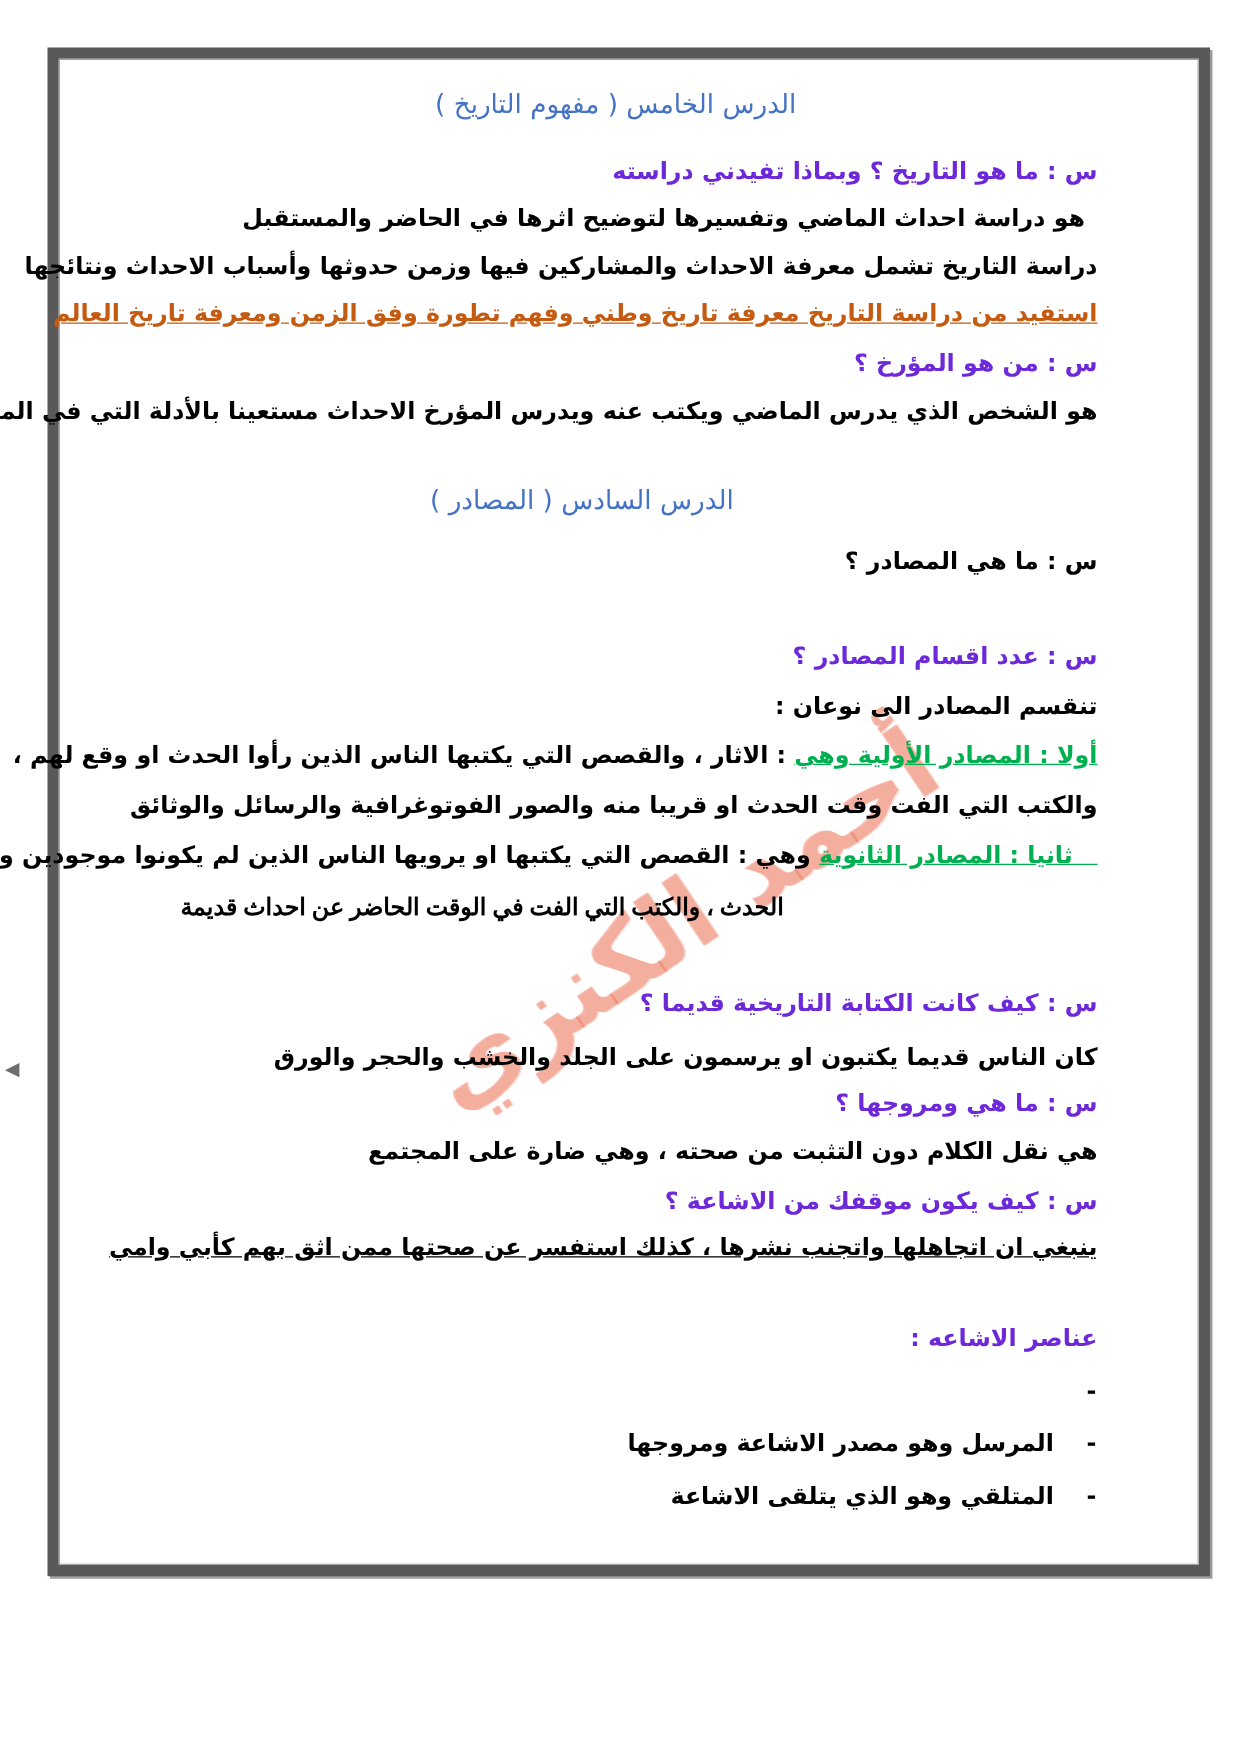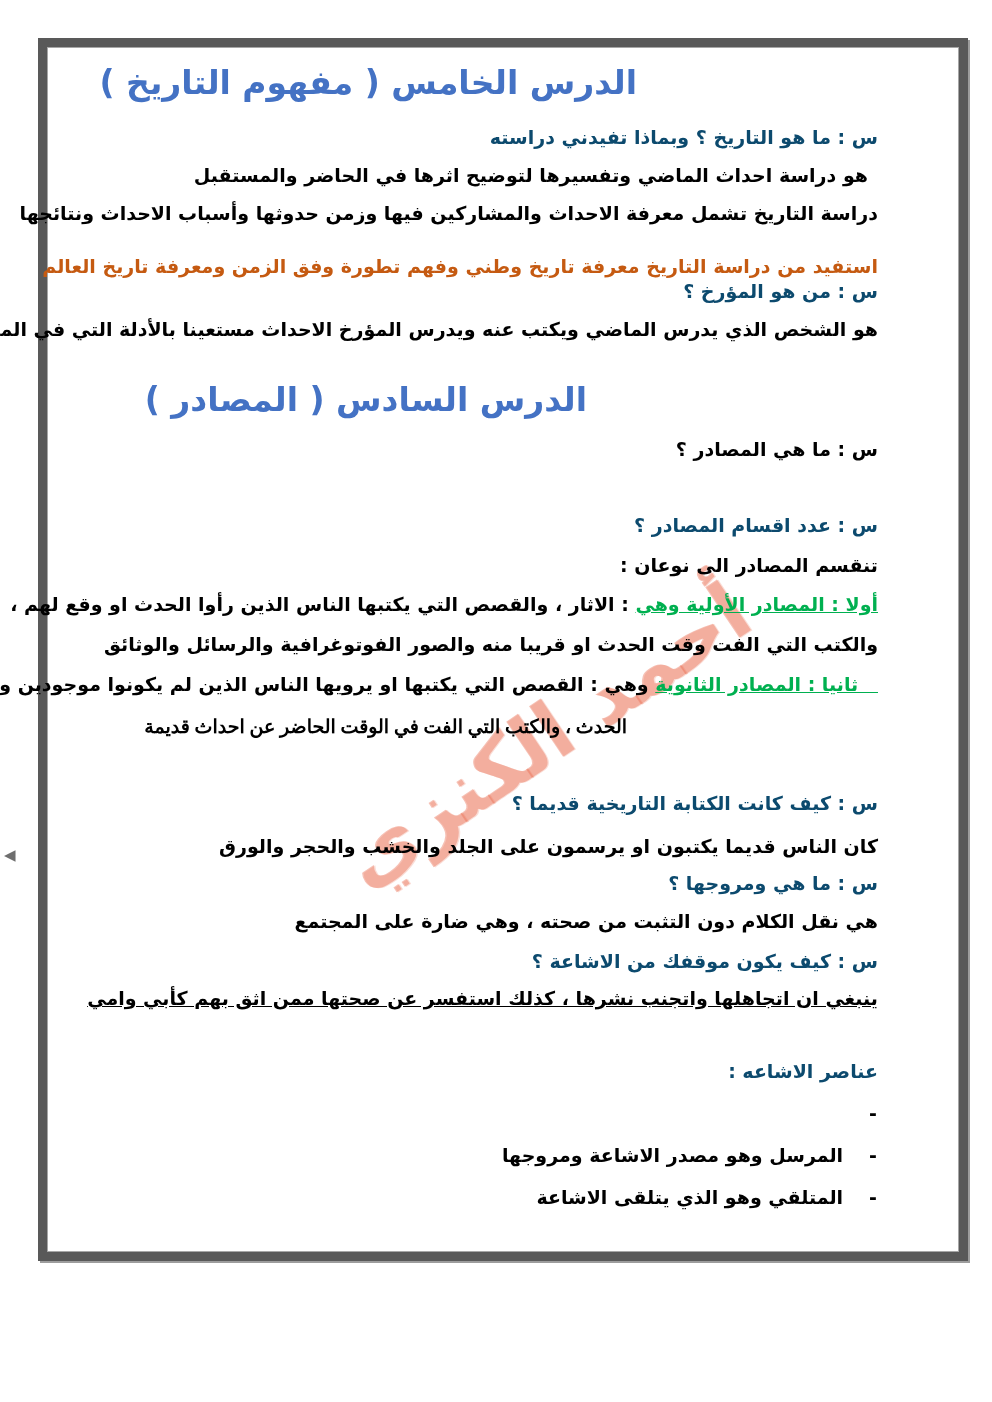--- a/index.html
+++ b/index.html
@@ -30,23 +30,23 @@
     position:absolute;left:4px;top:845px;font-size:15px;color:#6e6e6e;
     line-height:20px;cursor:default;
   }
   
   .line{
     position:absolute;direction:rtl;white-space:nowrap;
     font-size:19px;font-weight:bold;color:#000;line-height:26px;
   }
   .r{right:114px;}
   .title{
-    font-size:33px;font-weight:700;color:#4472C4;line-height:34px;
+    font-size:21px;font-weight:400;color:#4472C4;line-height:34px;
   }
-  .red{color:#0c4a6e;text-align:center;}
+  .red{color:#6d28d9;text-align:center;}
   .orange{color:#C55A11;}
   .green{color:#00B050;text-decoration:underline;text-decoration-color:#00B050;}
   .bullet-row{display:flex;direction:rtl;gap:26px;}
   .bullet-dash{font-weight:bold;color:#000;}
 </style>
 </head>
 <body>
 
 <div class="canvas">
 
@@ -56,21 +56,21 @@
 
   <div class="watermark">أحمد الكنزي</div>
 
   <div class="margin-arrow">◀</div>
 
   <div class="line title" style="top:66px;right:355px;">الدرس الخامس   (  مفهوم التاريخ  )</div>
 
   <div class="line red r" style="top:124px;">س : ما هو التاريخ ؟ وبماذا تفيدني دراسته</div>
   <div class="line r" style="top:162px;right:124px;">هو دراسة احداث الماضي وتفسيرها لتوضيح اثرها في الحاضر والمستقبل</div>
   <div class="line r" style="top:200px;">دراسة التاريخ تشمل معرفة الاحداث والمشاركين فيها وزمن حدوثها وأسباب الاحداث ونتائجها</div>
-  <div class="line orange r" style="top:253px;">استفيد من دراسة التاريخ معرفة تاريخ وطني وفهم تطورة وفق الزمن ومعرفة تاريخ العالم</div>
+  <div class="line orange r" style="top:238px;text-decoration:underline;">استفيد من دراسة التاريخ معرفة تاريخ وطني وفهم تطورة وفق الزمن ومعرفة تاريخ العالم</div>
   <div class="line red r" style="top:278px;">س : من هو المؤرخ ؟</div>
   <div class="line r" style="top:316px;">هو الشخص الذي يدرس الماضي ويكتب عنه ويدرس المؤرخ الاحداث مستعينا بالأدلة التي في المصادر</div>
 
   <div class="line title" style="top:383px;right:405px;">الدرس السادس    (  المصادر )</div>
 
   <div class="line r" style="top:436px;">س : ما هي المصادر ؟</div>
   <div class="line red r" style="top:512px;">س : عدد اقسام المصادر ؟</div>
   <div class="line r" style="top:552px;">تنقسم المصادر الى نوعان :</div>
 
   <div class="line r" style="top:631px;">والكتب التي الفت وقت الحدث او قريبا منه والصور الفوتوغرافية والرسائل والوثائق</div>

